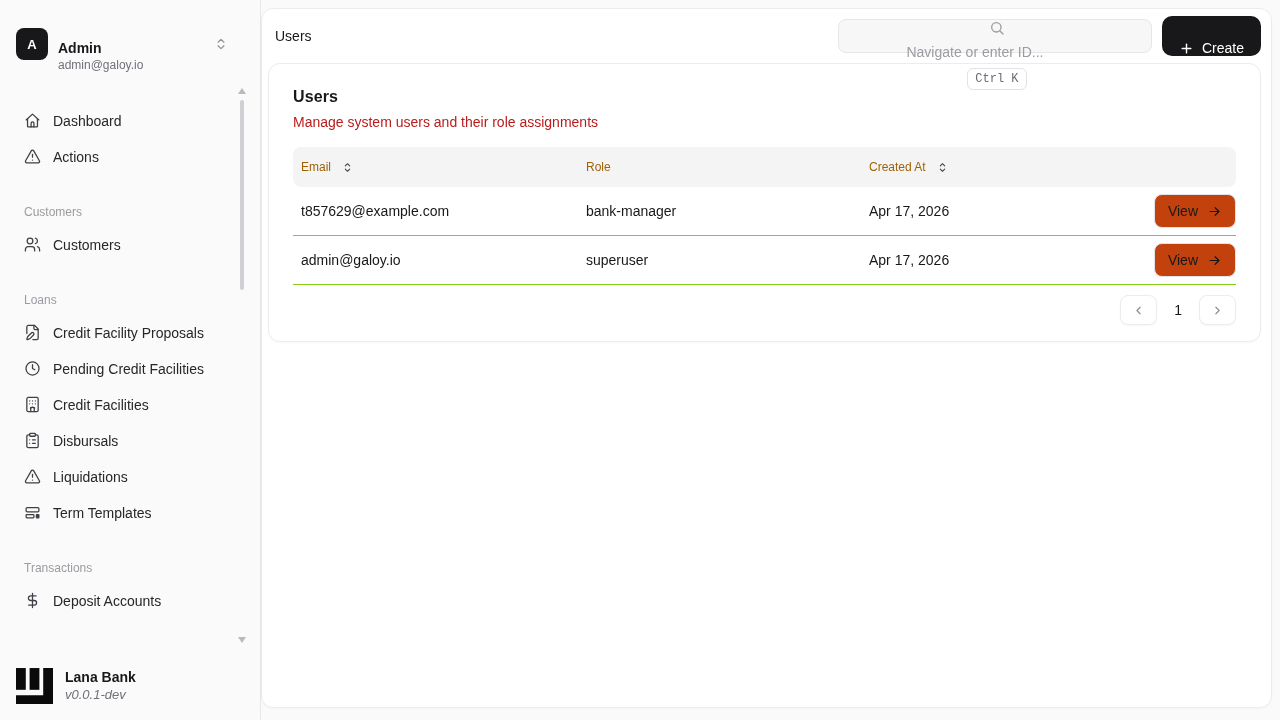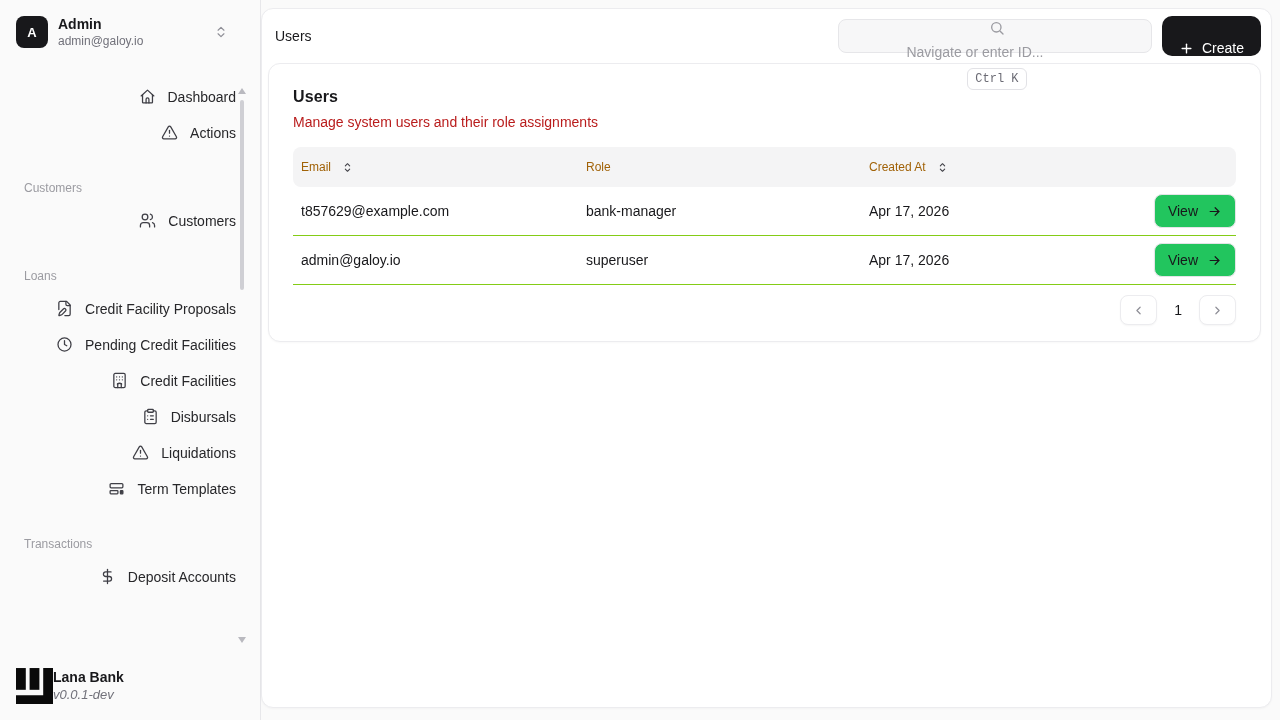--- a/index.html
+++ b/index.html
@@ -19,50 +19,49 @@
   .user-menu {
     display:flex; align-items:center; gap:10px;
     padding:16px 16px 0 16px; cursor:pointer;
   }
   .avatar {
     width:32px; height:32px; border-radius:8px; background:#18181b;
     color:#fff; font-size:13px; font-weight:700;
     display:flex; align-items:center; justify-content:center; flex:none;
   }
   .user-meta { flex:1; min-width:0; line-height:1.25; }
-  .user-name { font-size:14px; font-weight:700; }
+  .user-name { font-size:14px; font-weight:700;margin-top:24px; }
   .user-email { font-size:12px; color:#71717a; }
   .user-chevrons { color:#8e8e96; margin-right:16px; }
 
   .nav { padding:30px 16px 0 16px; }
   .nav-item {
     height:36px; display:flex; align-items:center; gap:12px;
     padding:0 8px; border-radius:8px; font-size:14px; color:#27272a;
     cursor:pointer;
-    justify-content:flex-end;
   }
   .nav-item .ic { color:#3f3f46; flex:none; display:flex; }
   .group-label {
     font-size:12px; color:#9b9ba1; padding:0 8px;
     margin:30px 0 8px 0; line-height:14px;
   }
 
   
   .sb-scroll-thumb {
     position:absolute; left:240px; top:100px; width:4px; height:190px;
     background:#cfcfd4; border-radius:2px;
   }
   .sb-arrow { position:absolute; left:238px; width:0; height:0; }
   .sb-arrow.up   { top:88px;  border-left:4px solid transparent; border-right:4px solid transparent; border-bottom:6px solid #b9b9bf; }
   .sb-arrow.down { top:637px; border-left:4px solid transparent; border-right:4px solid transparent; border-top:6px solid #b9b9bf; }
 
   .sidebar-footer {
     position:absolute; bottom:0; left:0; right:1px;
     padding:14px 16px 16px 16px;
-    display:flex; align-items:center; background:#fafafa;
+    display:flex; align-items:center; gap:12px; background:#fafafa;
   }
   .brand-meta { line-height:1.25; }
   .brand-name { font-size:14px; font-weight:700; }
   .brand-version { font-size:13px; color:#71717a;font-style:italic; }
 
   
   .main-panel {
     position:absolute; left:261px; top:8px; right:8px; bottom:12px;
     background:#fff; border:1px solid #ececef; border-radius:12px;
     box-shadow:0 1px 2px rgba(0,0,0,.03);
@@ -118,21 +117,21 @@
   .sort-ic { color:#3f3f46; display:flex; }
   .trow {
     display:grid; grid-template-columns:285px 283px 1fr 140px;
     align-items:center; height:49px; border-bottom:1px solid #84cc16;
     font-size:14px;
   }
   .tcell { padding:0 8px; white-space:nowrap; overflow:hidden; }
   .tcell.action { display:flex; justify-content:flex-end; padding-right:0; }
   .view-btn {
     height:34px; display:flex; align-items:center; gap:9px;
-    background:#22c55e; border:1px solid #e4e4e7; border-radius:8px;
+    background:#c2410c; border:1px solid #e4e4e7; border-radius:8px;
     padding:0 13px; font-size:14px; color:#18181b; font-family:inherit;
     cursor:pointer; box-shadow:0 1px 2px rgba(0,0,0,.04);
   }
   .view-btn .ic { color:#18181b; }
 
   .pagination {
     display:flex; align-items:center; justify-content:flex-end;
     padding:10px 0 8px 0;
   }
   .page-btn {

